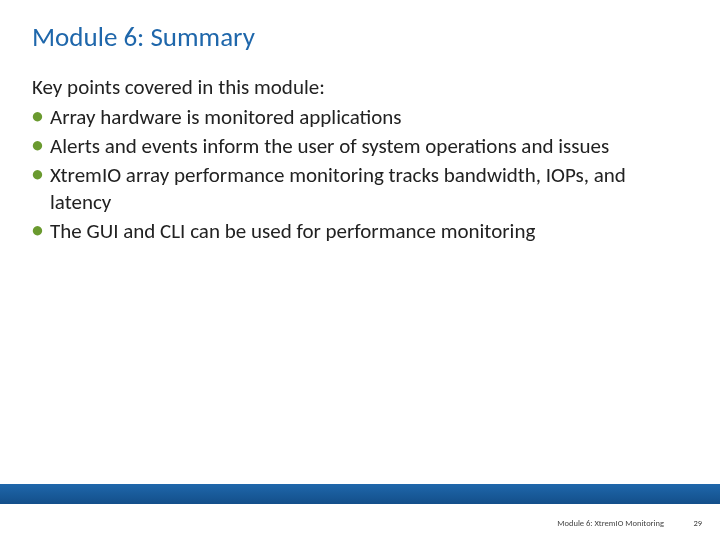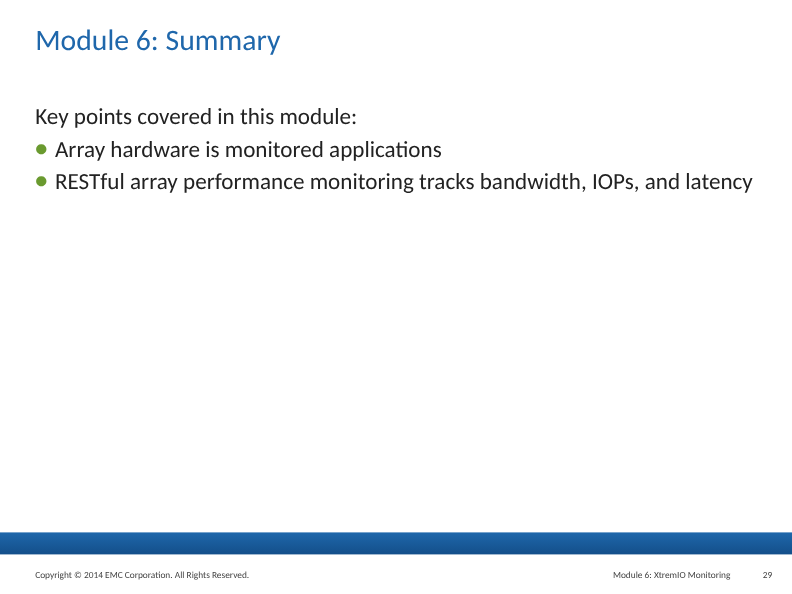--- a/index.html
+++ b/index.html
@@ -1,20 +1,20 @@
 <!DOCTYPE html>
 <html><head>
 <meta charset="utf-8">
 <style>
   * { margin: 0; padding: 0; box-sizing: border-box; }
   html, body { width: 720px; height: 540px; font-family: Calibri, "Segoe UI", Arial, sans-serif; background: #fff; overflow: hidden; }
   .slide { position: relative; width: 720px; height: 540px; }
   .title { position: absolute; top: 20px; left: 32px; font-size: 27px; color: #1f67ab; font-weight: 400; }
   .content { position: absolute; top: 74px; left: 32px; right: 32px; }
-  .intro { font-size: 21px; color: #222; margin-bottom: 4px; margin-top: 19px; }
+  .intro { font-size: 21px; color: #222; margin-bottom: 4px; }
   .bullets { list-style: none; }
   .bullets li { position: relative; padding-left: 18px; font-size: 21px; color: #222; line-height: 1.28; margin-bottom: 2px; }
   .bullets li::before { content: "•"; position: absolute; left: 0; top: -2px; color: #6a9a2f; font-size: 22px; font-weight: bold; }
   .footer-bar { position: absolute; left: 0; right: 0; bottom: 36px; height: 20px; background: linear-gradient(to bottom, #1f67ab, #134f8a); }
   .copyright { position: absolute; left: 32px; bottom: 12px; font-size: 8.5px; color: #444; }
   .module-label { position: absolute; right: 56px; bottom: 12px; font-size: 8.5px; color: #444; text-align: right; }
   .page-num { position: absolute; right: 18px; bottom: 12px; font-size: 8.5px; color: #444; text-align: center; }
   .logo { position: absolute; right: 24px; bottom: 40px; }
   .logo-text { font-family: Arial, sans-serif; font-weight: 900; font-size: 18px; color: #fff; letter-spacing: 0.5px; display: flex; align-items: flex-start; }
   .logo-sup { font-size: 7px; vertical-align: super; margin-left: 1px; margin-top: -2px; }
@@ -23,30 +23,31 @@
 <body>
 
 <div class="slide">
 
   <div class="title">Module 6: Summary</div>
 
   <div class="content">
     <div class="intro">Key points covered in this module:</div>
     <ul class="bullets">
       <li>Array hardware is monitored applications</li>
-      <li>RESTful array performance monitoring tracks bandwidth, IOPs, and latency</li>
+      <li>Alerts and events inform the user of system operations and issues</li>
+      <li>XtremIO array performance monitoring tracks bandwidth, IOPs, and latency</li>
+      <li>The GUI and CLI can be used for performance monitoring</li>
     </ul>
   </div>
 
   <div class="footer-bar">
     <div class="logo">
       <span class="logo-text">
         <span>EMC</span>
           <span class="logo-sup">2</span>
       </span>
     </div>
   </div>
 
-  <div class="copyright">Copyright © 2014 EMC Corporation. All Rights Reserved.</div>
   <div class="module-label">Module 6: XtremIO Monitoring</div>
   <div class="page-num">29</div>
 
 </div>
 
 </body></html>

